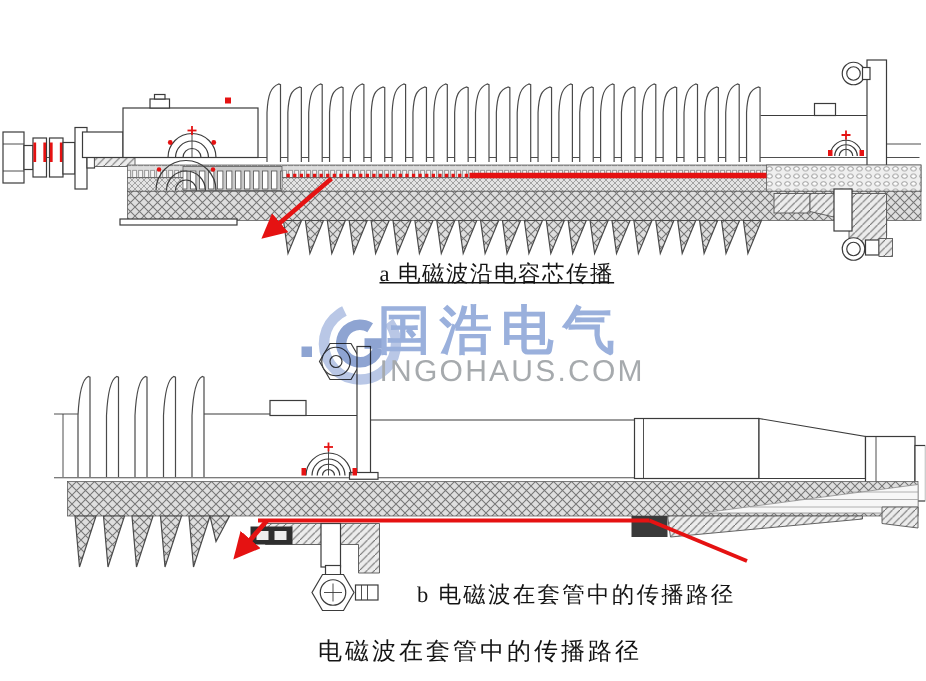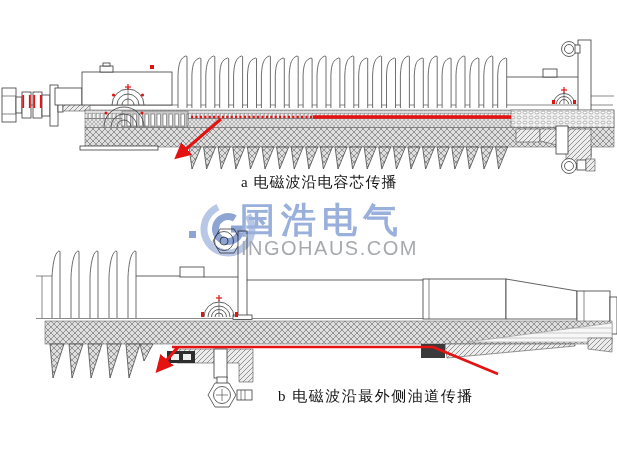--- a/index.html
+++ b/index.html
@@ -7,24 +7,24 @@
     --line:#3B3B3B;
     --brand-cn:#8CA5D7;
     --brand-dom:#9A9EA2;
   }
   html,body{margin:0;padding:0;background:#fff;}
   .page{position:relative;width:617px;height:454px;background:#fff;overflow:hidden;
         font-family:"Liberation Sans", sans-serif;}
   .page svg.draw{position:absolute;left:0;top:0;z-index:1;}
   .lbl{position:absolute;z-index:2;white-space:pre;color:#141414;
        font-family:"Liberation Serif","DejaVu Serif",serif;}
-  .lbl-a{left:241px;top:173px;font-size:15px;letter-spacing:1px;}
+  .lbl-a{left:253px;top:173px;font-size:15px;letter-spacing:1px;text-decoration:underline;}
   .lbl-b{left:278px;top:387px;font-size:15px;letter-spacing:1.5px;}
   .caption{left:212px;top:424px;font-size:16px;letter-spacing:2px;}
-  .wm{position:absolute;left:188px;top:191px;width:240px;height:80px;z-index:3;
+  .wm{position:absolute;left:200px;top:191px;width:240px;height:80px;z-index:3;
       mix-blend-mode:multiply;opacity:.88;pointer-events:none;}
   .wm .logo{position:absolute;left:0;top:0;}
   .wm .cn{position:absolute;left:52px;top:6px;font-size:35px;font-weight:bold;
           letter-spacing:6px;color:var(--brand-cn);white-space:nowrap;}
   .wm .dom{position:absolute;left:53px;top:46px;font-size:20px;font-weight:normal;
            letter-spacing:1.5px;color:var(--brand-dom);white-space:nowrap;
            font-family:"Liberation Sans",sans-serif;}
   
   .ln{stroke:var(--line);stroke-width:.8;fill:none;}
   .thin{stroke-width:.6;}
@@ -283,21 +283,22 @@
 
       <g>
         <line class="red" x1="172" y1="347" x2="433" y2="347" stroke-width="2.6"></line>
         <line class="red" x1="433" y1="347" x2="498" y2="374" stroke-width="2.6"></line>
         <line class="red" x1="178" y1="347" x2="159" y2="369" stroke-width="3.2" marker-end="url(#arr)"></line>
       </g>
     </g>
   </svg>
 
   <div class="lbl lbl-a">a 电磁波沿电容芯传播</div>
-  <div class="lbl lbl-b">b 电磁波沿最外侧油道传播</div>
+  <div class="lbl lbl-b">b 电磁波在套管中的传播路径</div>
+  <div class="lbl caption">电磁波在套管中的传播路径</div>
 
   <div class="wm">
     <svg class="logo" width="78" height="78" viewBox="0 0 78 78">
       <rect x="1" y="40" width="7" height="7" fill="#7E98CC"></rect>
       <circle cx="40" cy="38" r="24" fill="none" stroke="#AFC0E3" stroke-width="7" pathLength="100" stroke-dasharray="78 22" transform="rotate(-35 40 38)"></circle>
       <circle cx="40" cy="38" r="12.5" fill="none" stroke="#7E98CC" stroke-width="7" pathLength="100" stroke-dasharray="80 20" transform="rotate(15 40 38)"></circle>
       <rect x="43" y="34.5" width="13" height="7" fill="#7E98CC"></rect>
     </svg>
     <div class="cn">国浩电气</div>
     <div class="dom">INGOHAUS.COM</div>

